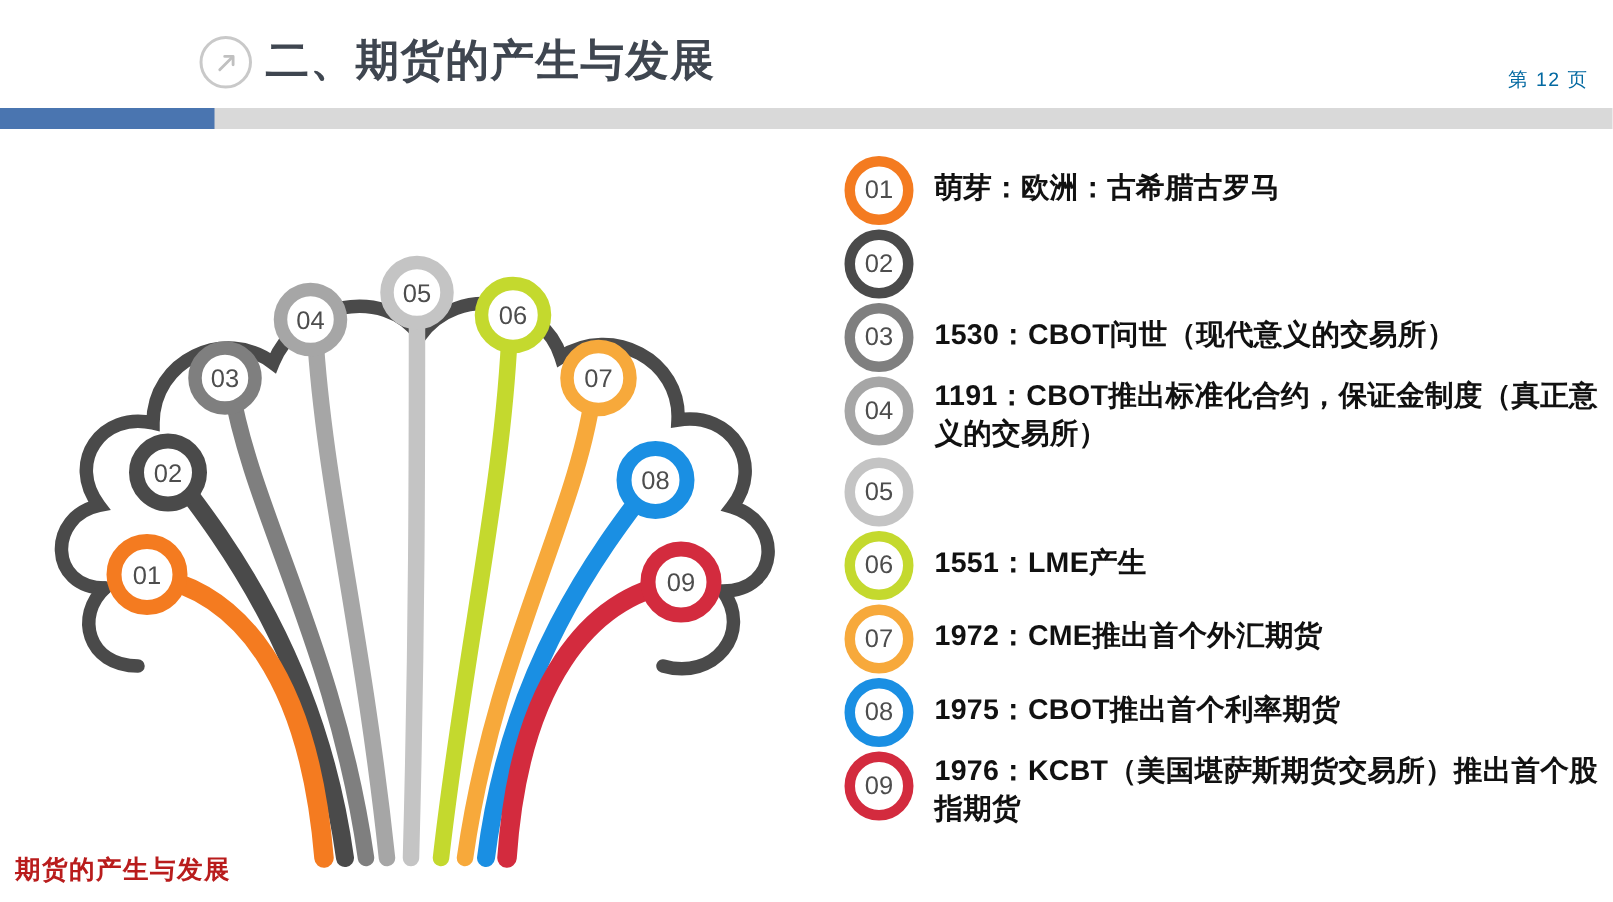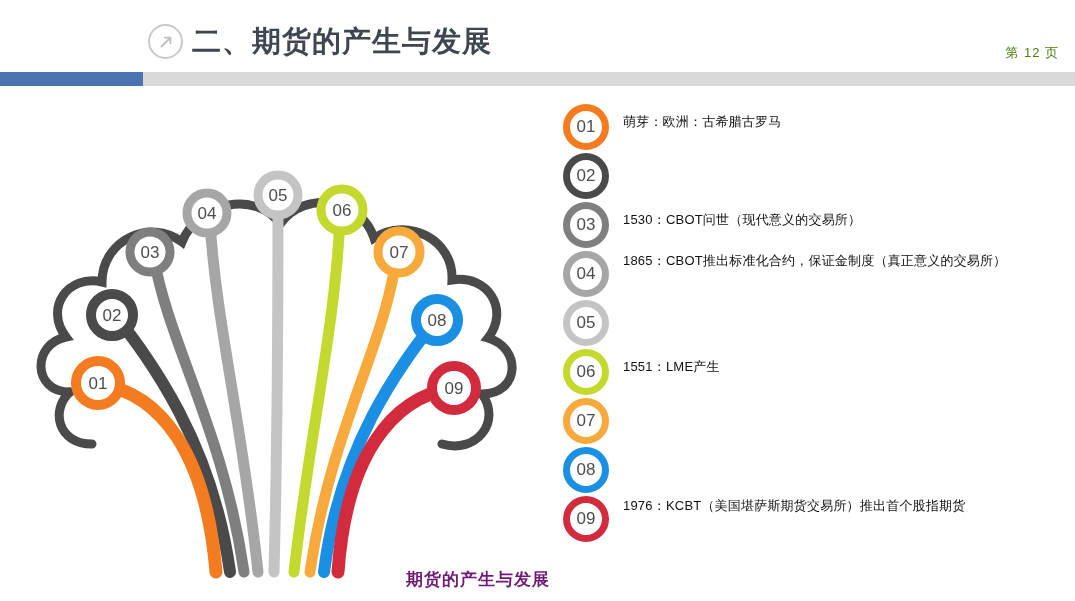--- a/index.html
+++ b/index.html
@@ -24,21 +24,21 @@
 
   
   .header {
     position: absolute;
     left: 0; top: 0;
     width: 1075px;
     height: 90px;
   }
   .title-row {
     position: absolute;
-    left: 148px;
+    left: 133px;
     top: 24px;
     display: flex;
     align-items: center;
     gap: 9px;
   }
   .arrow-badge {
     width: 35px;
     height: 35px;
     border-radius: 50%;
     border: 2px solid #c9c9c9;
@@ -55,21 +55,21 @@
     color: #3f4650;
     letter-spacing: 1px;
     line-height: 1;
     white-space: nowrap;
   }
   .page-number {
     position: absolute;
     right: 16px;
     top: 44px;
     font-size: 13px;
-    color: #4d7c0f;
+    color: #0369a1;
     letter-spacing: 1px;
     white-space: nowrap;
   }
   .rule {
     position: absolute;
     left: 0;
     top: 72px;
     width: 1075px;
     height: 14px;
     background: #d9d9d9;
@@ -94,24 +94,24 @@
   .diagram svg {
     display: block;
     width: 540px;
     height: 500px;
   }
   .tree-caption {
     position: absolute;
     left: 0;
     top: 568px;
     width: 540px;
-    text-align: right;
+    text-align: left;
     font-size: 17px;
     font-weight: bold;
-    color: #701a75;
+    color: #b91c1c;
     letter-spacing: 1px;
   }
   .tree-caption-wrap {
     position: absolute;
     left: 10px;
     top: 0;
     width: 540px;
     height: 601px;
     pointer-events: none;
   }
@@ -139,22 +139,22 @@
     display: flex;
     align-items: center;
     justify-content: center;
     font-size: 17px;
     color: #4d4d4d;
     font-weight: normal;
     background: #ffffff;
   }
   .item-text {
     margin-left: 14px;
-    font-size: 13px;
-    font-weight: normal;
+    font-size: 19px;
+    font-weight: bold;
     color: #111111;
     line-height: 1.32;
     letter-spacing: 0.2px;
     padding-top: 9px;
   }
   .item-text.two-line { padding-top: 1px; }
 </style>
 </head>
 <body>
 
@@ -265,38 +265,40 @@
       <span class="num-badge" style="border-color:#4a4a4a">02</span>
     </div>
 
     <div class="list-item">
       <span class="num-badge" style="border-color:#7f7f7f">03</span>
       <span class="item-text">1530：CBOT问世（现代意义的交易所）</span>
     </div>
 
     <div class="list-item">
       <span class="num-badge" style="border-color:#a6a6a6">04</span>
-      <span class="item-text two-line">1865：CBOT推出标准化合约，保证金制度（真正意义的交易所）</span>
+      <span class="item-text two-line">1191：CBOT推出标准化合约，保证金制度（真正意义的交易所）</span>
     </div>
 
     <div class="list-item">
       <span class="num-badge" style="border-color:#c4c4c4">05</span>
     </div>
 
     <div class="list-item">
       <span class="num-badge" style="border-color:#c4d92e">06</span>
       <span class="item-text">1551：LME产生</span>
     </div>
 
     <div class="list-item">
       <span class="num-badge" style="border-color:#f7a93b">07</span>
+      <span class="item-text">1972：CME推出首个外汇期货</span>
     </div>
 
     <div class="list-item">
       <span class="num-badge" style="border-color:#1a8fe3">08</span>
+      <span class="item-text">1975：CBOT推出首个利率期货</span>
     </div>
 
     <div class="list-item">
       <span class="num-badge" style="border-color:#d32b3e">09</span>
       <span class="item-text two-line">1976：KCBT（美国堪萨斯期货交易所）推出首个股指期货</span>
     </div>
 
   </div>
 </div>
 

